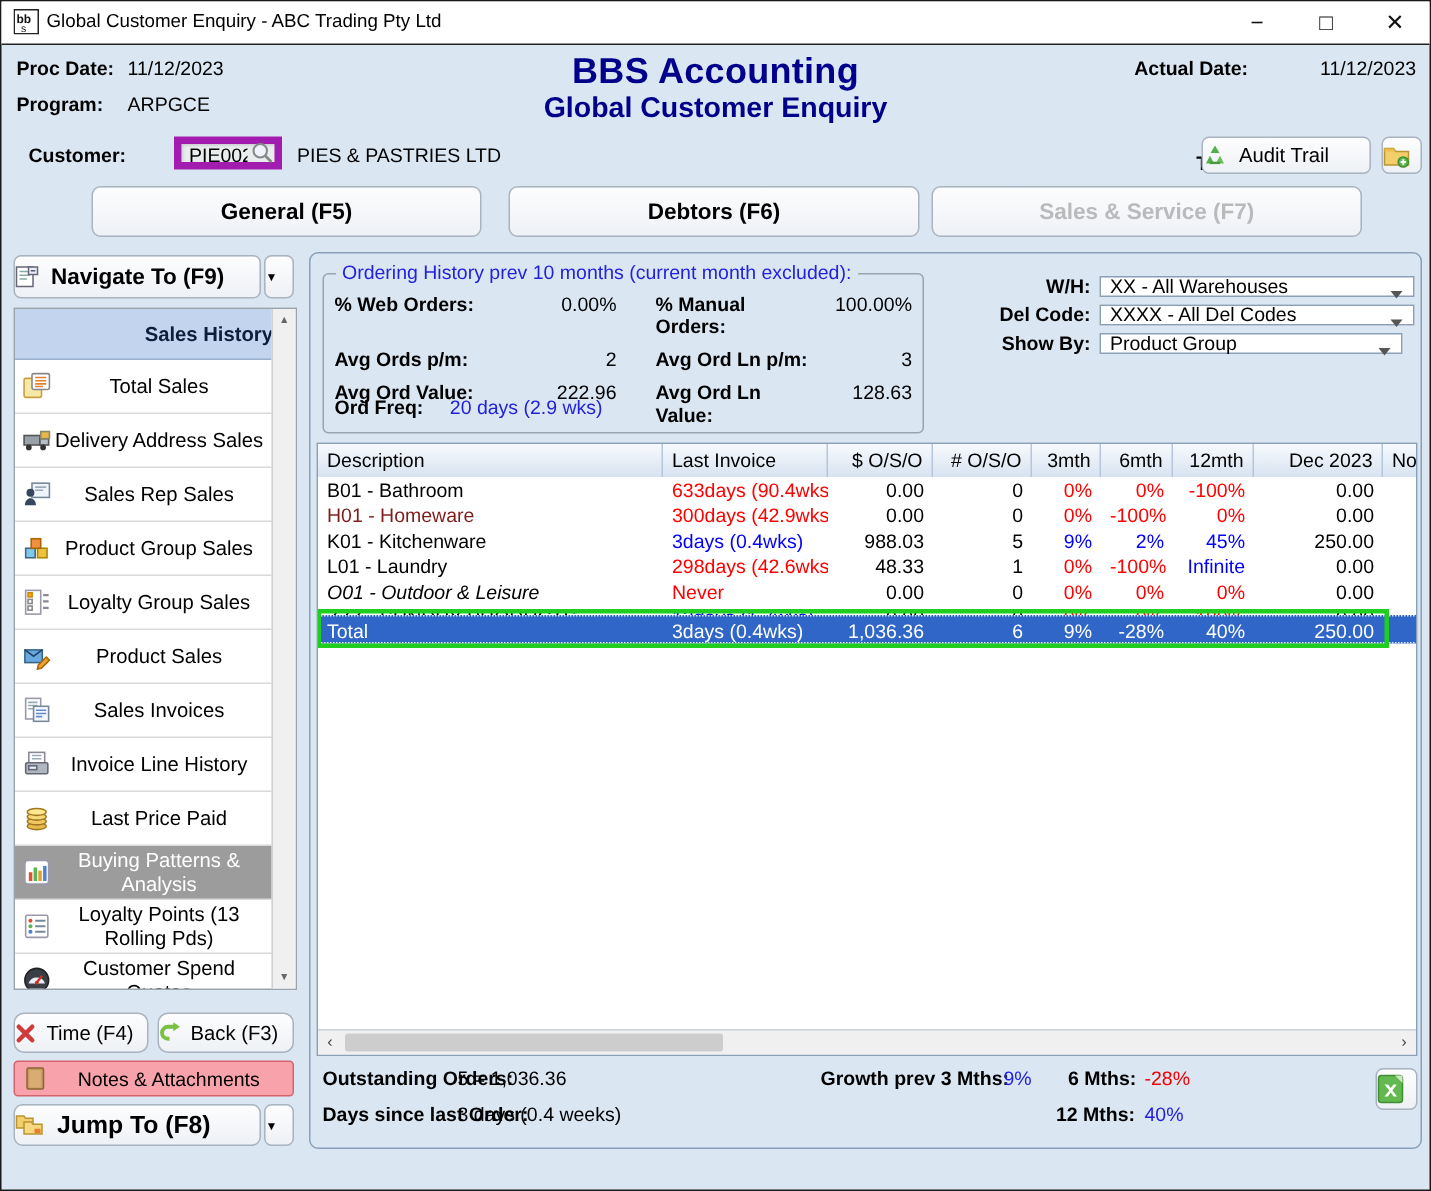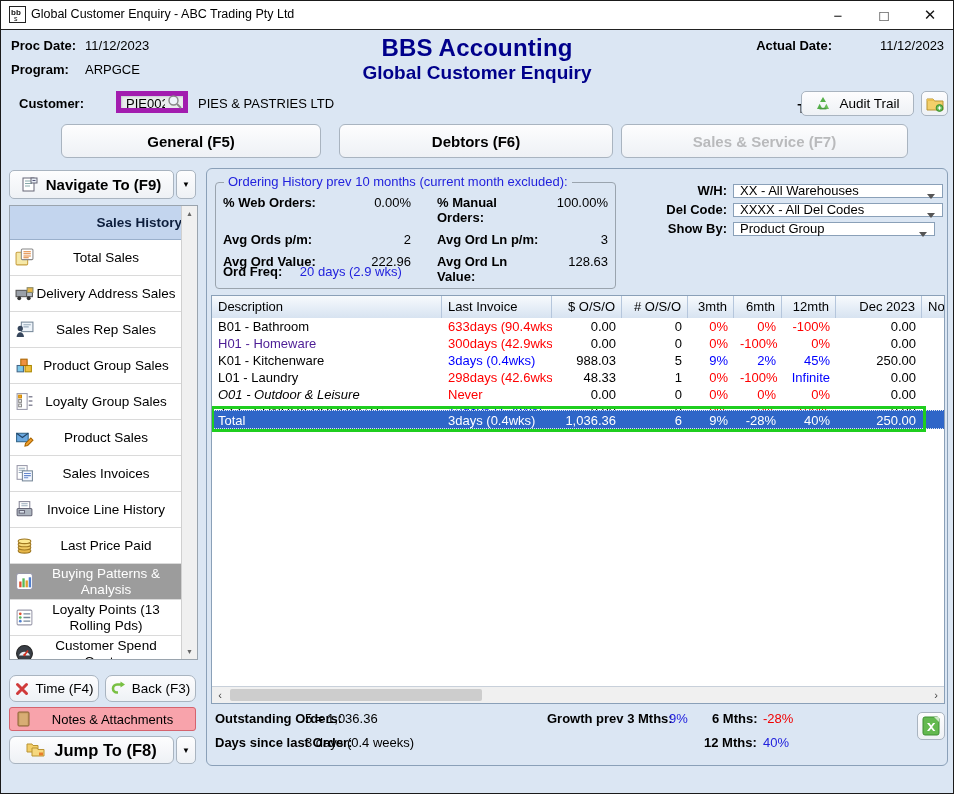--- a/index.html
+++ b/index.html
@@ -16,21 +16,21 @@
   .hdr-left{position:absolute;left:10px;top:37px;font-size:13px;display:grid;grid-template-columns:auto auto;column-gap:9px;row-gap:9px;}
   .hdr-right{position:absolute;right:7px;top:37px;font-size:13px;display:grid;grid-template-columns:auto 66px;column-gap:8px;row-gap:9px;gap:48px;}
   .hdr-right .lblb{text-align:right;}
   .app-title{position:absolute;left:0;right:0;top:33px;text-align:center;font-size:24px;font-weight:bold;color:#00008b;letter-spacing:.2px;}
   .screen-title{position:absolute;left:0;right:0;top:61px;text-align:center;font-size:19px;font-weight:bold;color:#00008b;}
   
   .cust-label{position:absolute;left:18px;top:95px;font-size:13px;font-weight:bold;}
   .cust-input{position:absolute;left:115px;top:90px;width:72px;height:22px;border:5px solid #a21caf;background:#e9eded;box-sizing:border-box;font-size:13px;padding:3px 18px 0 5px;box-shadow:inset 1px 1px 2px #c7ccd2;}
   .cust-mag{position:absolute;left:166px;top:93px;width:16px;height:16px;}
   .cust-name{position:absolute;left:197px;top:95px;font-size:13px;}
-  .btn{border:1px solid #a9b4c0;border-radius:5px;background:linear-gradient(#fdfdfe,#eef1f5);display:flex;align-items:center;justify-content:center;box-sizing:border-box;cursor:default;}
+  .btn{border:1px solid #a9b4c0;border-radius:5px;background:linear-gradient(#fdfdfe,#eef1f5);display:flex;align-items:center;box-sizing:border-box;cursor:default;}
   .audit-btn{position:absolute;left:800px;top:90px;width:113px;height:25px;font-size:13.5px;gap:8px;}
   .folderadd-btn{position:absolute;left:920px;top:90px;width:27px;height:25px;}
   
   .tab{position:absolute;top:123px;height:32px;font-size:15px;font-weight:bold;border:1px solid #a9b4c0;border-radius:6px;background:linear-gradient(#fdfdfe,#eef1f5);display:flex;align-items:center;justify-content:center;}
   .tab.disabled{color:#b9babc;}
   .tab1{left:60px;width:258px;}
   .tab2{left:338px;width:272px;}
   .tab3{left:620px;width:285px;}
   
   .nav-btn{position:absolute;left:8px;top:169px;width:165px;height:29px;font-size:15px;font-weight:bold;gap:8px;}
@@ -393,21 +393,21 @@
               <div class="td" style="width: 110px; color: rgb(255, 0, 0);">633days (90.4wks)</div>
               <div class="td right" style="width: 70px; color: rgb(0, 0, 0);">0.00</div>
               <div class="td right" style="width: 66px; color: rgb(0, 0, 0);">0</div>
               <div class="td right" style="width: 46px; color: rgb(255, 0, 0);">0%</div>
               <div class="td right" style="width: 48px; color: rgb(255, 0, 0);">0%</div>
               <div class="td right" style="width: 54px; color: rgb(255, 0, 0);">-100%</div>
               <div class="td right" style="width: 86px; color: rgb(0, 0, 0);">0.00</div>
               <div class="td" style="width: 60px; color: rgb(0, 0, 0);"></div>
             </div>
             <div class="tr">
-              <div class="td" style="width: 230px; color: #4c1d95;">H01 - Homeware</div>
+              <div class="td" style="width: 230px; color: #7f1d1d;">H01 - Homeware</div>
               <div class="td" style="width: 110px; color: rgb(255, 0, 0);">300days (42.9wks)</div>
               <div class="td right" style="width: 70px; color: rgb(0, 0, 0);">0.00</div>
               <div class="td right" style="width: 66px; color: rgb(0, 0, 0);">0</div>
               <div class="td right" style="width: 46px; color: rgb(255, 0, 0);">0%</div>
               <div class="td right" style="width: 48px; color: rgb(255, 0, 0);">-100%</div>
               <div class="td right" style="width: 54px; color: rgb(255, 0, 0);">0%</div>
               <div class="td right" style="width: 86px; color: rgb(0, 0, 0);">0.00</div>
               <div class="td" style="width: 60px; color: rgb(0, 0, 0);"></div>
             </div>
             <div class="tr">

